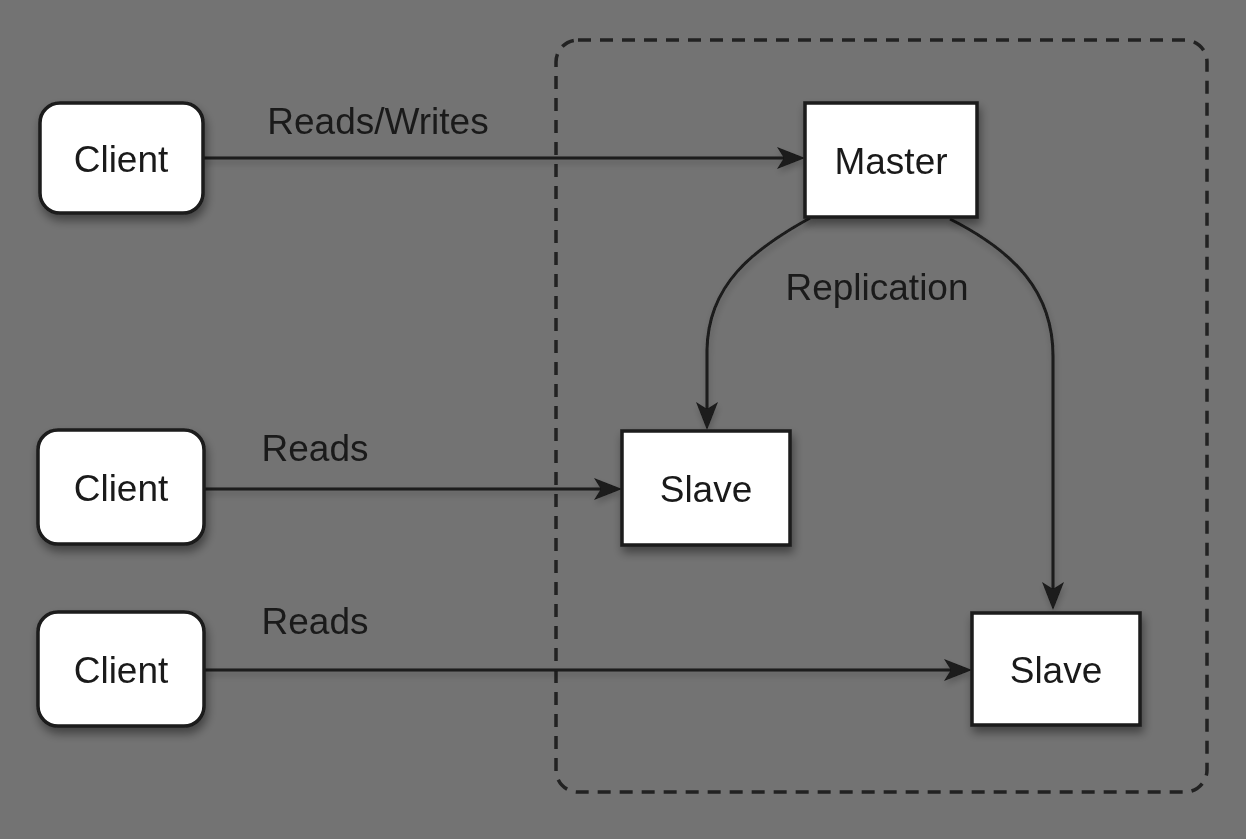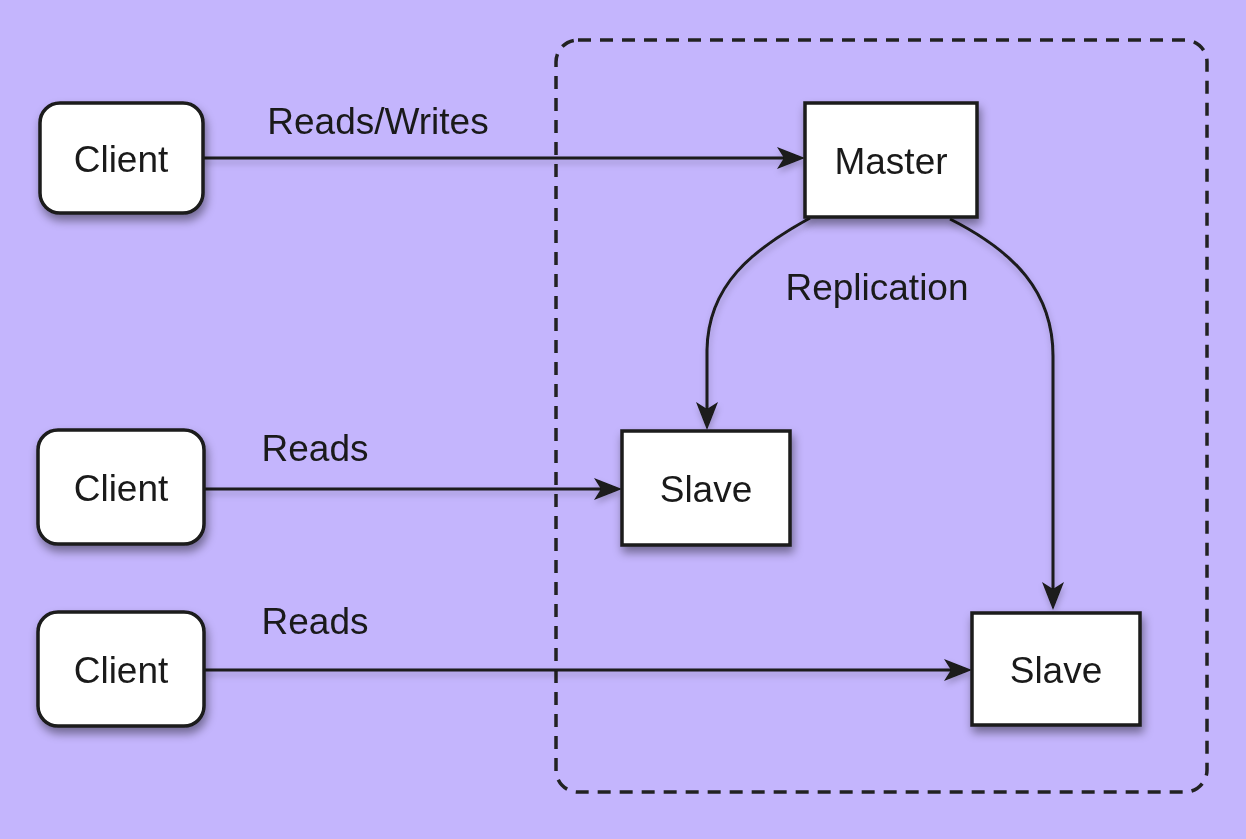--- a/index.html
+++ b/index.html
@@ -4,21 +4,21 @@
 <style>
   html, body {
     margin: 0;
     padding: 0;
     background: #ffffff;
   }
   .canvas {
     width: 1246px;
     height: 839px;
     position: relative;
-    background: #c4b5fd;
+    background: #737373;
     overflow: hidden;
     font-family: "Liberation Sans", sans-serif;
   }
   svg {
     display: block;
   }
   text {
     font-family: "Liberation Sans", sans-serif;
     font-size: 37px;
     fill: #1a1a1a;

